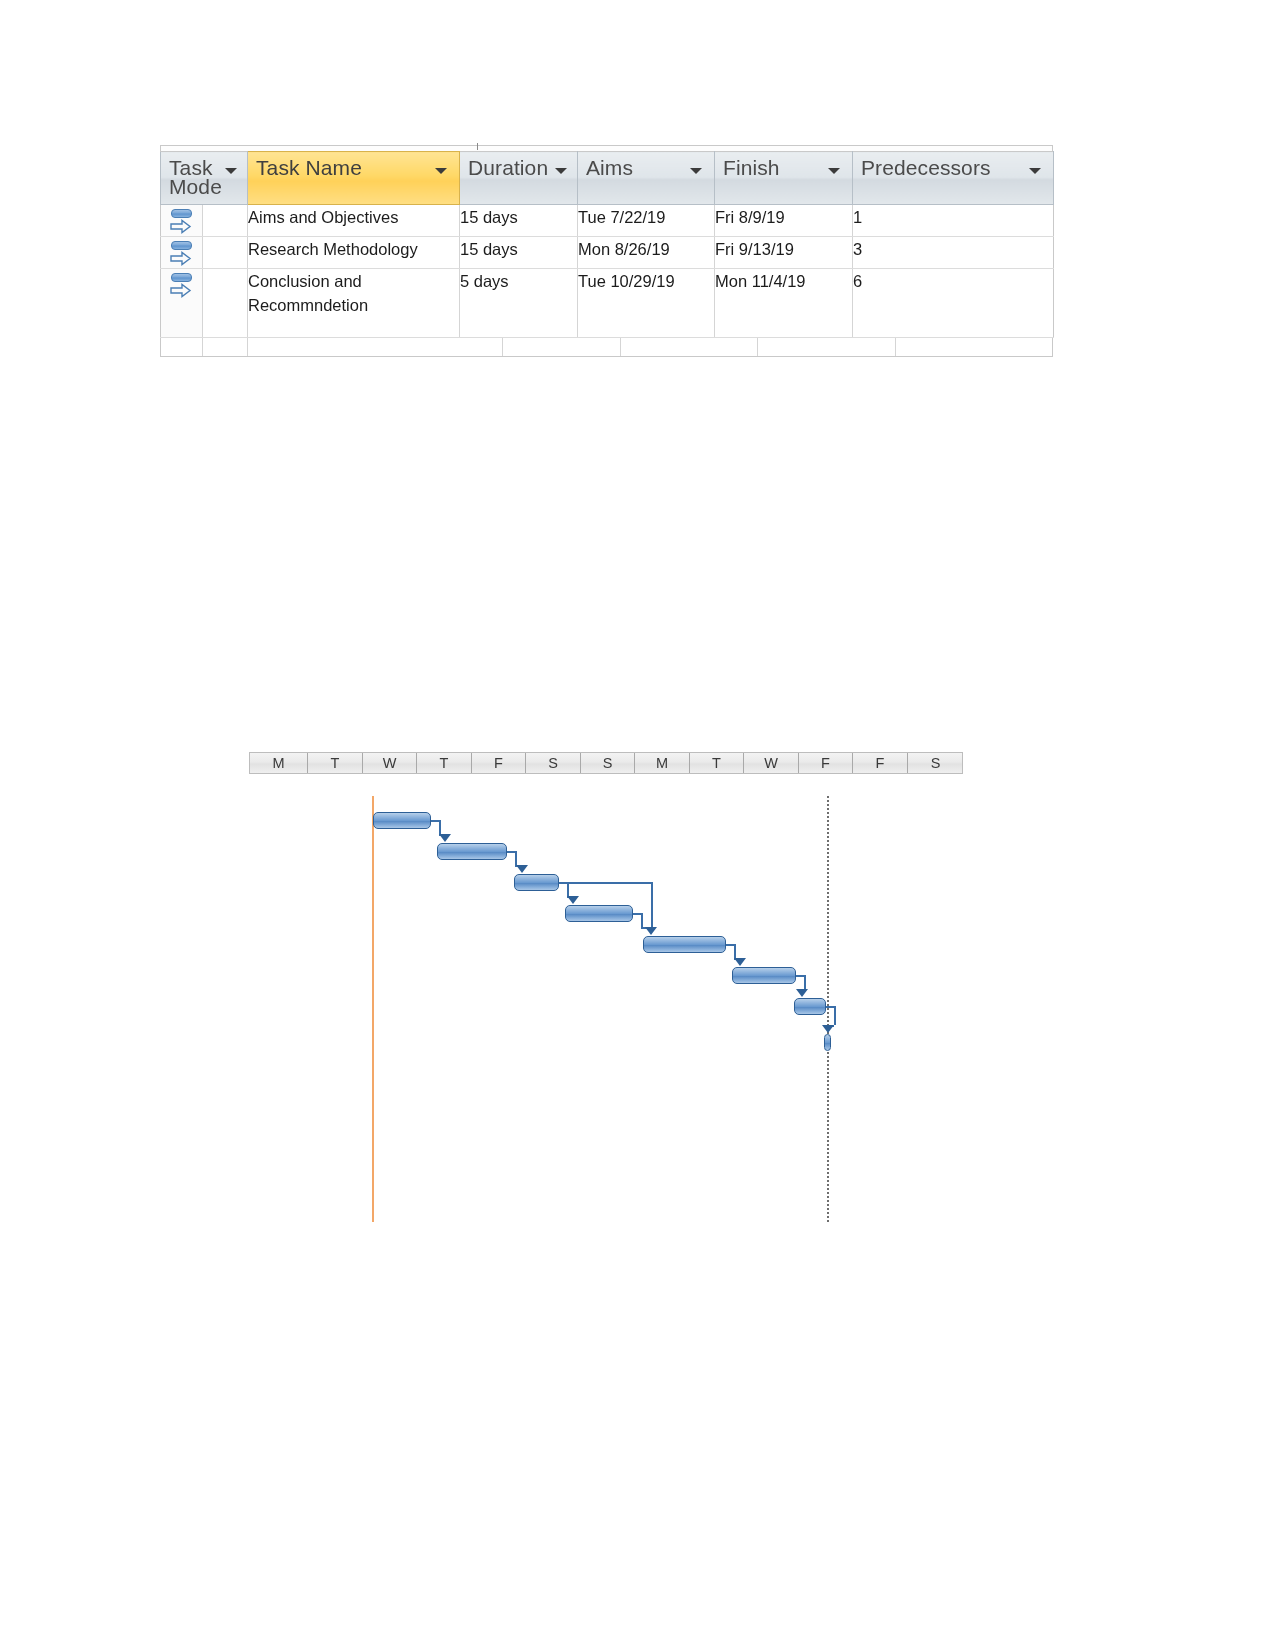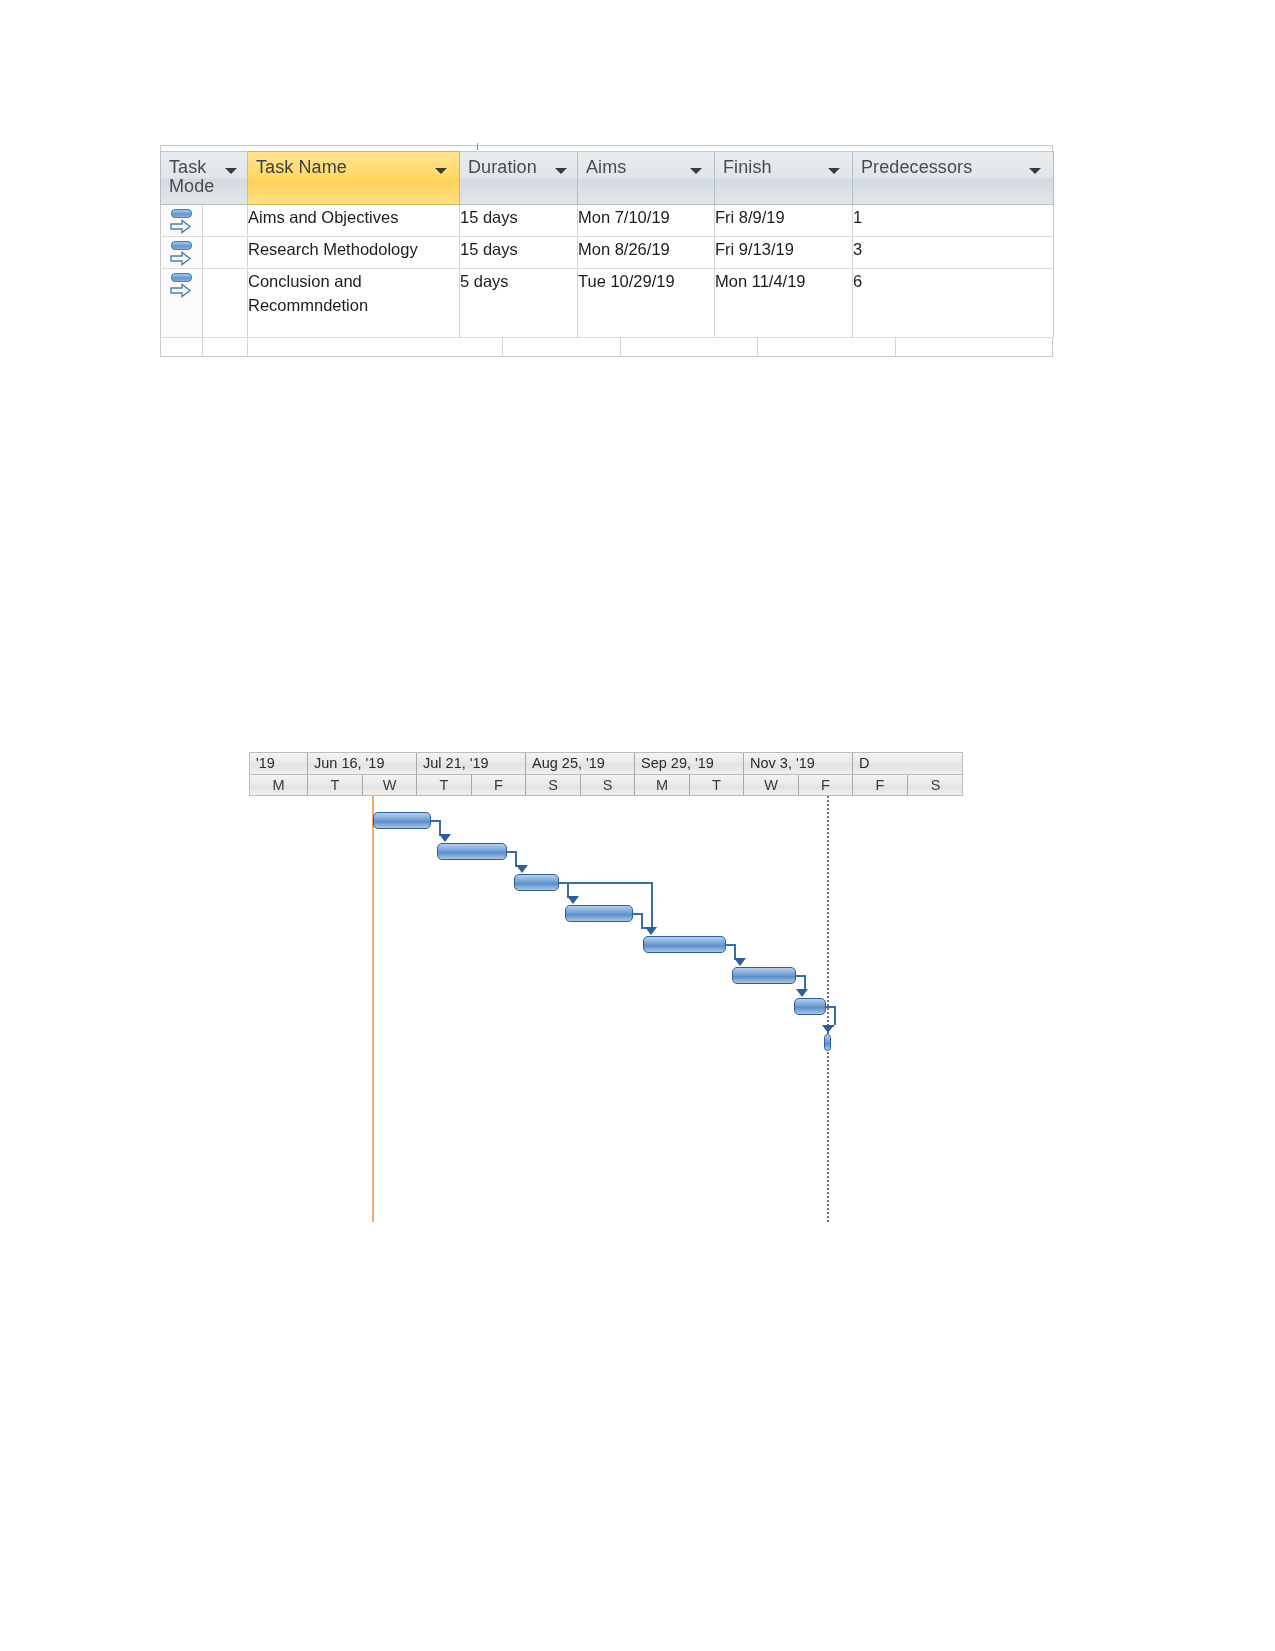--- a/index.html
+++ b/index.html
@@ -14,21 +14,21 @@
   .grid-topline .tickmark{position:absolute;left:316px;top:-3px;width:1px;height:7px;background:#8a8a8a;}
 
   table.tg{border-collapse:collapse;width:893px;table-layout:fixed;}
   table.tg td,table.tg th{padding:0;margin:0;vertical-align:top;}
 
   
   thead th{height:52px;background:linear-gradient(to bottom,#e9edf0 0%,#dfe5ea 48%,#d3dae0 52%,#e2e7eb 100%);
            border:1px solid #b6bfc7;border-top:1px solid #c9c9c9;position:relative;
            font-weight:normal;font-size:15.5px;color:#4a4a4a;text-align:left;}
   thead th .hlabel{position:absolute;left:8px;top:6px;line-height:19px;color:#4b4b4b;
-                   font-size:18px;letter-spacing:0.1px;}
+                   font-size:21px;letter-spacing:0.1px;}
   thead th.yellow{background:linear-gradient(to bottom,#ffe493 0%,#ffd866 45%,#ffd159 55%,#ffdf84 100%);
                   border-color:#d8b24c;text-align:center;}
   thead th.yellow .hlabel{color:#3f3f3f;}
   .caret{position:absolute;top:16px;width:0;height:0;
          border-left:6px solid transparent;border-right:6px solid transparent;
          border-top:6px solid #3b3b3b;}
   .caret.c-mode{right:10px;}
   .caret.c-name{right:12px;}
   .caret.c-dur{right:10px;}
   .caret.c-start{right:12px;}
@@ -141,21 +141,21 @@
             <span class="tmode-icon">
               <span class="bar"></span>
               <svg width="24" height="17" viewBox="0 0 24 17">
                 <path d="M1 6 H12 V2.5 L20 8.5 L12 14.5 V11 H1 Z" fill="none" stroke="#4b7fb5" stroke-width="1.4"></path>
               </svg>
             </span>
           </td>
           <td class="c-indent"></td>
           <td class="c-name"><span>Aims and Objectives</span></td>
           <td class="c-dur"><span>15 days</span></td>
-          <td class="c-start"><span>Mon 7/10/19</span></td>
+          <td class="c-start"><span>Tue 7/22/19</span></td>
           <td class="c-fin"><span>Fri 8/9/19</span></td>
           <td class="c-pred"><span>1</span></td>
         </tr>
         <tr>
           <td class="c-mode" style="height:31px">
             <span class="tmode-icon">
               <span class="bar"></span>
               <svg width="24" height="17" viewBox="0 0 24 17">
                 <path d="M1 6 H12 V2.5 L20 8.5 L12 14.5 V11 H1 Z" fill="none" stroke="#4b7fb5" stroke-width="1.4"></path>
               </svg>
@@ -192,29 +192,20 @@
       <div class="vsep" style="left:86px"></div>
     <div class="vsep" style="left:341px"></div>
       <div class="vsep" style="left:459px"></div>
     <div class="vsep" style="left:596px"></div>
       <div class="vsep" style="left:734px"></div>
   </div>
 </div>
 
 <div id="gantt">
   <div class="tl">
-    <div class="tl-row top" id="tl-major">
-        <div class="tl-cell" style="left: 0px; width: 58px;">'19</div>
-        <div class="tl-cell" style="left: 58px; width: 109px;">Jun 16, '19</div>
-        <div class="tl-cell" style="left: 167px; width: 109px;">Jul 21, '19</div>
-        <div class="tl-cell" style="left: 276px; width: 109px;">Aug 25, '19</div>
-        <div class="tl-cell" style="left: 385px; width: 109px;">Sep 29, '19</div>
-        <div class="tl-cell" style="left: 494px; width: 109px;">Nov 3, '19</div>
-        <div class="tl-cell" style="left: 603px; width: 111px;">D</div>
-      </div>
     <div class="tl-row bottom" id="tl-minor">
         <div class="tl-cell" style="left: 0px; width: 58px;">M</div>
         <div class="tl-cell" style="left: 58px; width: 55px;">T</div>
         <div class="tl-cell" style="left: 113px; width: 54px;">W</div>
         <div class="tl-cell" style="left: 167px; width: 55px;">T</div>
         <div class="tl-cell" style="left: 222px; width: 54px;">F</div>
         <div class="tl-cell" style="left: 276px; width: 55px;">S</div>
         <div class="tl-cell" style="left: 331px; width: 54px;">S</div>
         <div class="tl-cell" style="left: 385px; width: 55px;">M</div>
         <div class="tl-cell" style="left: 440px; width: 54px;">T</div>

